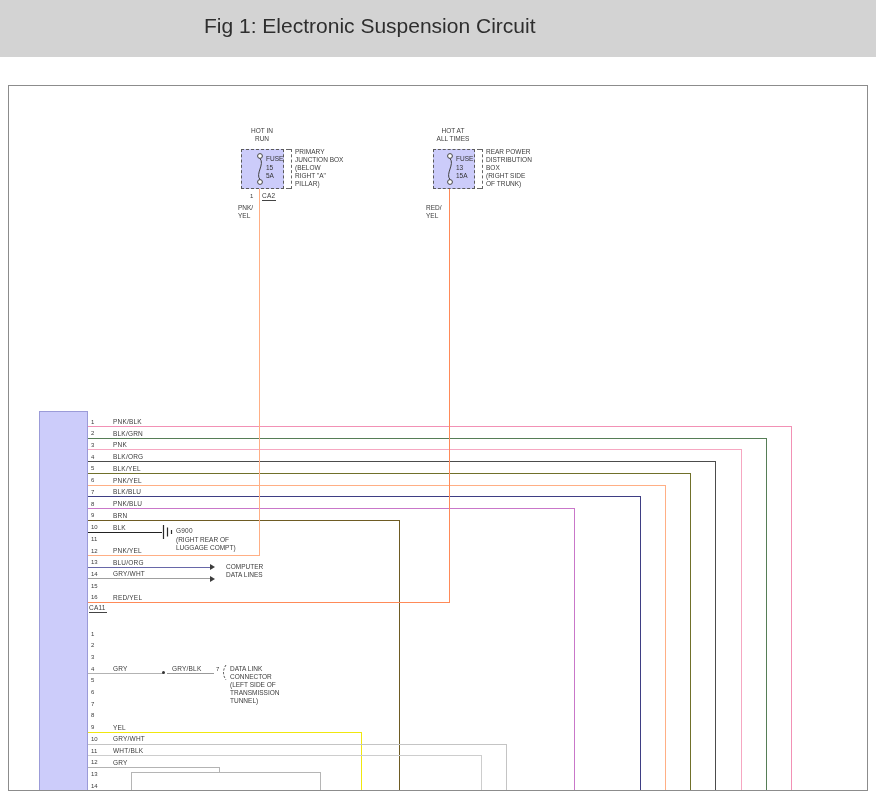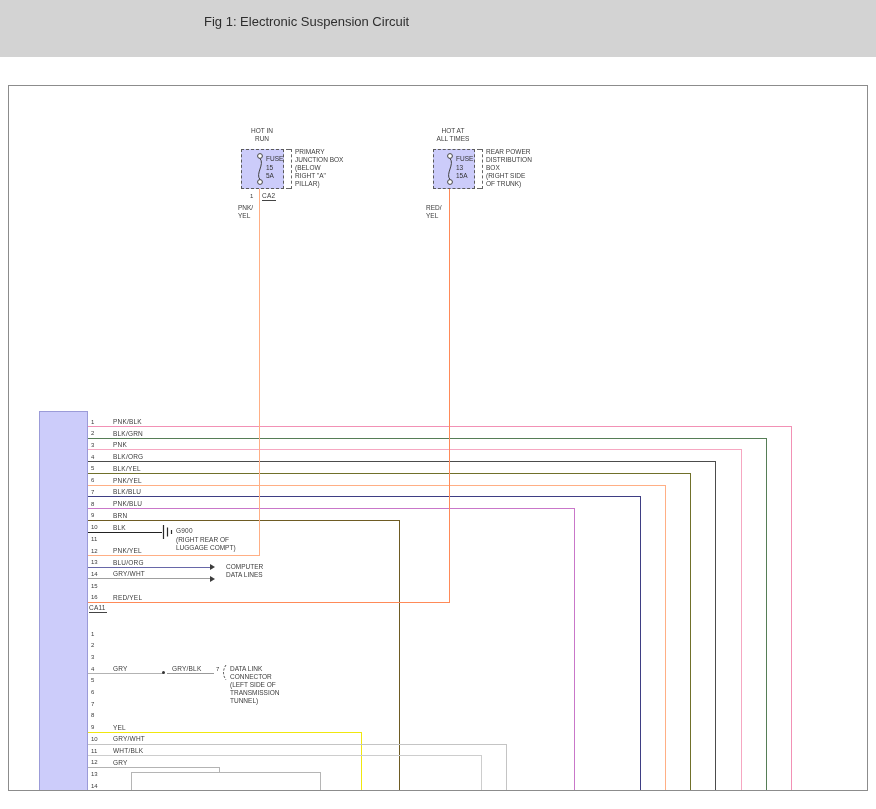--- a/index.html
+++ b/index.html
@@ -1,21 +1,21 @@
 <!DOCTYPE html>
 <html><head>
 <meta charset="utf-8">
 <style>
   html,body{margin:0;padding:0;}
   body{
     width:876px;height:809px;position:relative;background:#ffffff;
     font-family:"Liberation Sans", sans-serif;overflow:hidden;
   }
   .titlebar{position:absolute;left:0;top:0;width:876px;height:57px;background:#d3d3d3;}
-  .fig-title{position:absolute;left:204px;top:14px;font-size:13px;font-weight:500;color:#2e2e2e;}
+  .fig-title{position:absolute;left:204px;top:14px;font-size:21px;font-weight:500;color:#2e2e2e;}
   .canvas{position:absolute;left:8px;top:85px;width:858px;height:704px;background:#fff;
     border:1px solid #8c8c8c;overflow:hidden;}
   .abs{position:absolute;}
   .wire{position:absolute;}
   .pin-num{position:absolute;font-size:6px;color:#3c3c3c;}
   .wire-lbl{position:absolute;font-size:6.5px;color:#3c3c3c;letter-spacing:.2px;white-space:pre;}
   .txt{position:absolute;font-size:6.5px;line-height:8px;color:#3c3c3c;white-space:pre-line;}
   .center{text-align:center;}
   .underline{border-bottom:1px solid #444;padding:0 1px 1px 0;}
   .fusebox{position:absolute;background:#ccccfa;border:1px dashed #5a5a5a;}

